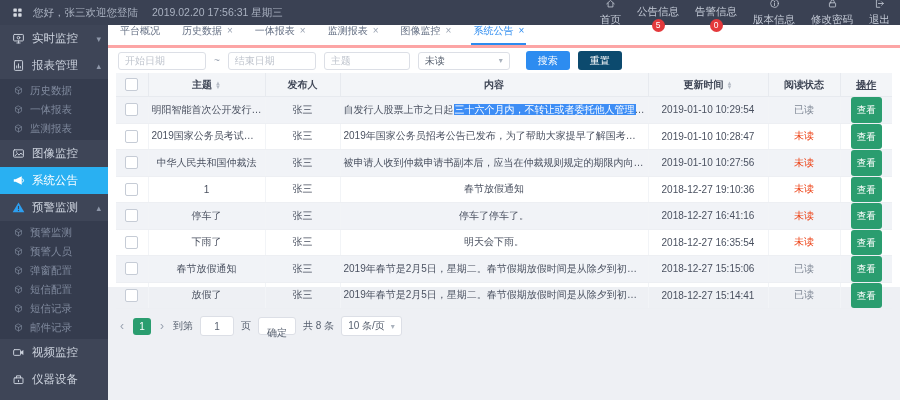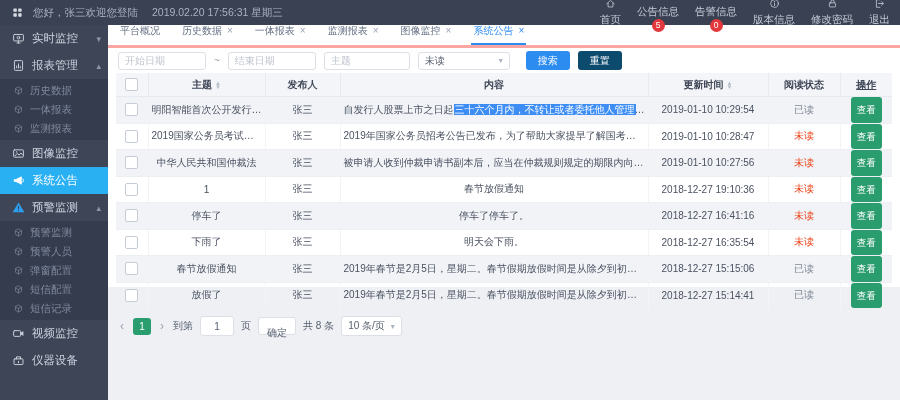--- a/index.html
+++ b/index.html
@@ -271,20 +271,28 @@
           </span>
           <span>短信配置</span>
         </div>
         <div class="ssub">
           <span class="ic-wrap">
             <svg class="ic" viewBox="0 0 16 16" width="9" height="9">
               <path d="M8 1.8 L13.4 4.9 V11.1 L8 14.2 L2.6 11.1 V4.9 Z M2.6 4.9 L8 8 L13.4 4.9 M8 8 V14.2"></path>
             </svg>
           </span>
           <span>短信记录</span>
+        </div>
+        <div class="ssub">
+          <span class="ic-wrap">
+            <svg class="ic" viewBox="0 0 16 16" width="9" height="9">
+              <path d="M8 1.8 L13.4 4.9 V11.1 L8 14.2 L2.6 11.1 V4.9 Z M2.6 4.9 L8 8 L13.4 4.9 M8 8 V14.2"></path>
+            </svg>
+          </span>
+          <span>邮件记录</span>
         </div>
       </div>
       <div class="snav">
         <span class="ic-wrap">
           <svg class="ic" viewBox="0 0 16 16" width="13" height="13">
             <rect x="2" y="4.5" width="8.5" height="7" rx="1"></rect>
             <path class="f" d="M10.8 7 L14 5 V11 L10.8 9 Z"></path>
           </svg>
         </span>
         <span>视频监控</span>

